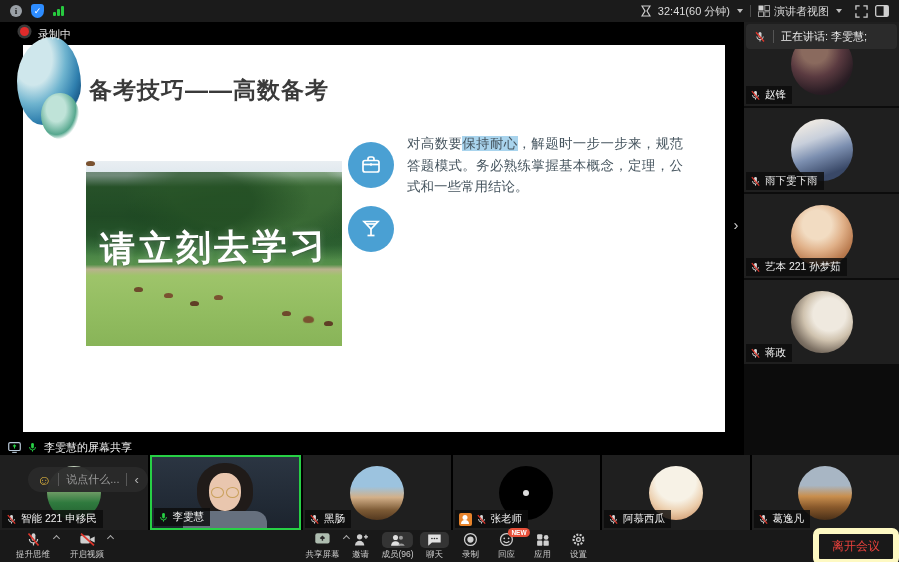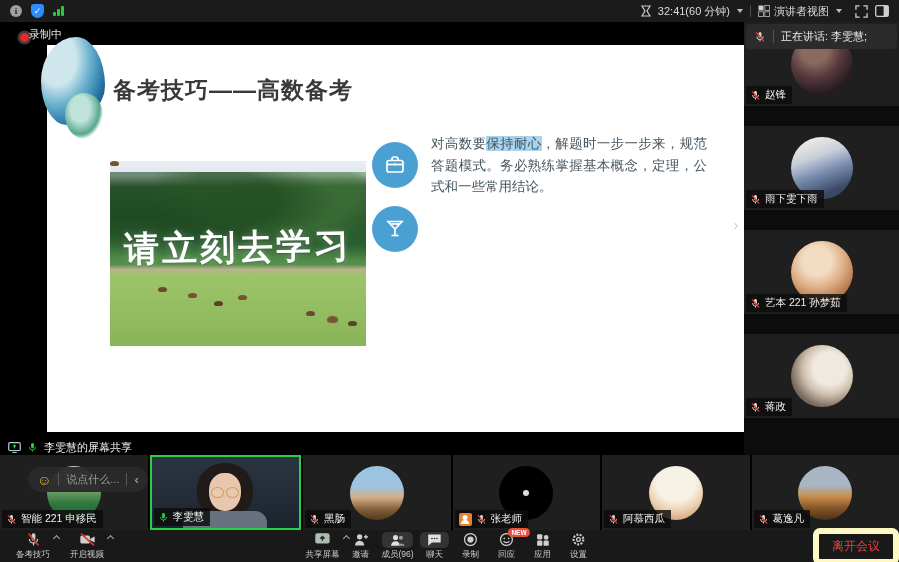--- a/index.html
+++ b/index.html
@@ -18,44 +18,44 @@
   .watch-pill { position:absolute; left:50%; transform:translateX(-50%); top:2px; height:18px; background:#3d3d3d; border-radius:4px; display:flex; align-items:center; font-size:11px; color:#ececec; overflow:hidden; }
   .watch-pill .txt { padding:0 10px; white-space:nowrap; }
   .watch-menu { width:22px; height:100%; border-left:1px solid #565656; display:flex; align-items:center; justify-content:center; color:#cfcfcf; font-size:10px; cursor:pointer; }
   .tb-right { margin-left:auto; display:flex; align-items:center; gap:7px; padding-right:10px; font-size:11px; color:#dcdcdc; }
   .caret-down { width:0; height:0; border-left:3.5px solid transparent; border-right:3.5px solid transparent; border-top:4px solid #bdbdbd; display:inline-block; margin-left:3px; }
   .tb-div { width:1px; height:12px; background:#4a4a4a; }
   .tb-btn { display:flex; align-items:center; cursor:pointer; gap:4px; }
   .tb-ic { display:inline-flex; }
 
   
-  .rec-row { position:absolute; top:27px; left:20px; display:flex; align-items:flex-end; z-index:5; }
+  .rec-row { position:absolute; top:27px; left:20px; display:flex; align-items:flex-start; gap:9px; z-index:5; }
   .rec-dot { width:9px; height:9px; border-radius:50%; background:#e02b2b; box-shadow:0 0 0 2.5px #3a3a3a; }
   .rec-label { font-size:11px; color:#e6e6e6; }
 
   
-  .slide { position:absolute; left:47px; top:45px; width:702px; height:387px; background:#fff; z-index:1; }
+  .slide { position:absolute; left:23px; top:45px; width:702px; height:387px; background:#fff; z-index:1; }
   .blob1 { position:absolute; left:-6px; top:-8px; width:64px; height:88px; background:radial-gradient(ellipse at 25% 25%, #cfe7ec 0 28%, #6fb4cf 48%, #2f7fae 68%, #1d5f8e 78%, rgba(255,255,255,0) 80%); border-radius:55% 45% 60% 40% / 50% 55% 45% 50%; }
   .blob2 { position:absolute; left:18px; top:48px; width:38px; height:46px; background:radial-gradient(ellipse at 40% 35%, #bfe3d8 0 30%, #57a88f 60%, rgba(255,255,255,0) 72%); border-radius:50% 50% 45% 55%; }
   .slide-title { position:absolute; left:66px; top:30px; font-size:23px; font-weight:bold; color:#3a3a3a; letter-spacing:1px; }
 
   .park { position:absolute; left:63px; top:116px; width:256px; height:185px; overflow:hidden; background:linear-gradient(180deg,#e9eef2 0%, #dfe8ee 8%, #3d6b3c 14%, #2f5c33 30%, #3f7a42 46%, #56904a 56%, #b9b28e 58.5%, #9ec46a 62%, #93bd61 80%, #88b458 100%); }
   .park .treeshade { position:absolute; left:0; top:6%; width:100%; height:52%; background:radial-gradient(ellipse at 20% 30%, rgba(20,60,25,.55) 0 40%, transparent 60%), radial-gradient(ellipse at 65% 20%, rgba(70,120,60,.6) 0 35%, transparent 55%), radial-gradient(ellipse at 90% 45%, rgba(25,70,30,.5) 0 40%, transparent 60%); }
   .park .deer { position:absolute; left:0; top:0; width:9px; height:5px; border-radius:50% 50% 40% 40%; background:#7a5230; box-shadow: 48px 126px 0 0 #6e4a2c, 78px 132px 0 0 #7a5230, 104px 140px 0 0 #5f3f26, 128px 134px 0 0 #7a5230, 196px 150px 0 0 #6e4a2c, 218px 156px 1px 1px #7a5230, 238px 160px 0 0 #5f3f26; }
   .park .overlay-text { position:absolute; left:0; top:34%; width:100%; text-align:center; color:#fff; font-size:35px; font-weight:bold; letter-spacing:3px; text-shadow:0 1px 2px rgba(0,0,0,.25), 0 0 6px rgba(255,255,255,.25); transform:rotate(-1deg); }
 
   .bullets { position:absolute; left:325px; top:88px; width:335px; }
   .bullet { display:flex; align-items:center; gap:13px; margin-bottom:8px; }
   .bullet .bicon { flex:0 0 46px; width:46px; height:46px; border-radius:50%; display:flex; align-items:center; justify-content:center; }
   .bullet .btext { flex:1; font-size:13.5px; line-height:21.5px; color:#46555f; text-align:justify; }
   .hl { background:#a9d4ed; }
 
   
   .sidebar { position:absolute; right:0; top:22px; width:155px; height:433px; background:#0c0c0c; overflow:hidden; z-index:10; }
-  .sb-tile { position:relative; width:100%; height:84px; background:#1f1f1f; margin-bottom:20px; cursor:pointer; }
+  .sb-tile { position:relative; width:100%; height:84px; background:#1f1f1f; margin-bottom:2px; cursor:pointer; }
   .sb-tile .av { position:absolute; left:50%; top:50%; transform:translate(-50%,-50%); width:62px; height:62px; border-radius:50%; }
   .name-tag { position:absolute; left:2px; bottom:2px; display:inline-flex; align-items:center; gap:4px; background:rgba(12,12,12,.82); padding:2px 6px 2px 4px; font-size:10.5px; color:#f0f0f0; white-space:nowrap; z-index:3; }
   .sb-header { position:absolute; top:2px; left:2px; right:2px; height:25px; background:#2b2b2b; border-radius:4px; display:flex; align-items:center; gap:7px; padding:0 8px; z-index:6; }
   .sb-header .div { width:1px; height:13px; background:#555; }
   .sb-header .txt { font-size:11px; color:#ededed; white-space:nowrap; }
   .sb-expand { position:absolute; left:729px; top:216px; color:#cfcfcf; font-size:15px; z-index:12; cursor:pointer; width:14px; text-align:center; }
 
   
   .av-zhaofeng { background:radial-gradient(circle at 38% 28%, #8a6a5e 0 22%, #5a3a40 45%, #2a1d24 72%, #17121a 100%); }
   .av-yuxia { background:linear-gradient(160deg, #ece8e2 12%, #c8cfdb 34%, #7c8fb0 55%, #394867 82%); }
@@ -399,21 +399,21 @@
     <div class="tool-left">
       <div class="tool-btn">
         <span class="icw">
           <svg width="15" height="15" viewBox="0 0 24 24">
               <rect x="9" y="2" width="6" height="12" rx="3" fill="#cfcfcf"></rect>
               <path d="M5.5 11a6.5 6.5 0 0 0 13 0" fill="none" stroke="#cfcfcf" stroke-width="2"></path>
               <line x1="12" y1="17.5" x2="12" y2="21.5" stroke="#cfcfcf" stroke-width="2"></line>
               <line x1="4" y1="2.5" x2="20" y2="21.5" stroke="#e0352b" stroke-width="2.6"></line>
             </svg>
         </span>
-        <span class="lbl">备考技巧</span>
+        <span class="lbl">提升思维</span>
         <span class="tool-caret"></span>
       </div>
       <div class="tool-btn">
         <span class="icw">
           <svg width="17" height="15" viewBox="0 0 24 22">
               <rect x="1.5" y="5" width="14" height="12" rx="2.5" fill="#cfcfcf"></rect>
               <path d="M16 10l6.5-3.5v9L16 12z" fill="#cfcfcf"></path>
               <line x1="2.5" y1="2.5" x2="21.5" y2="19.5" stroke="#e0352b" stroke-width="2.6"></line>
             </svg>
         </span>

